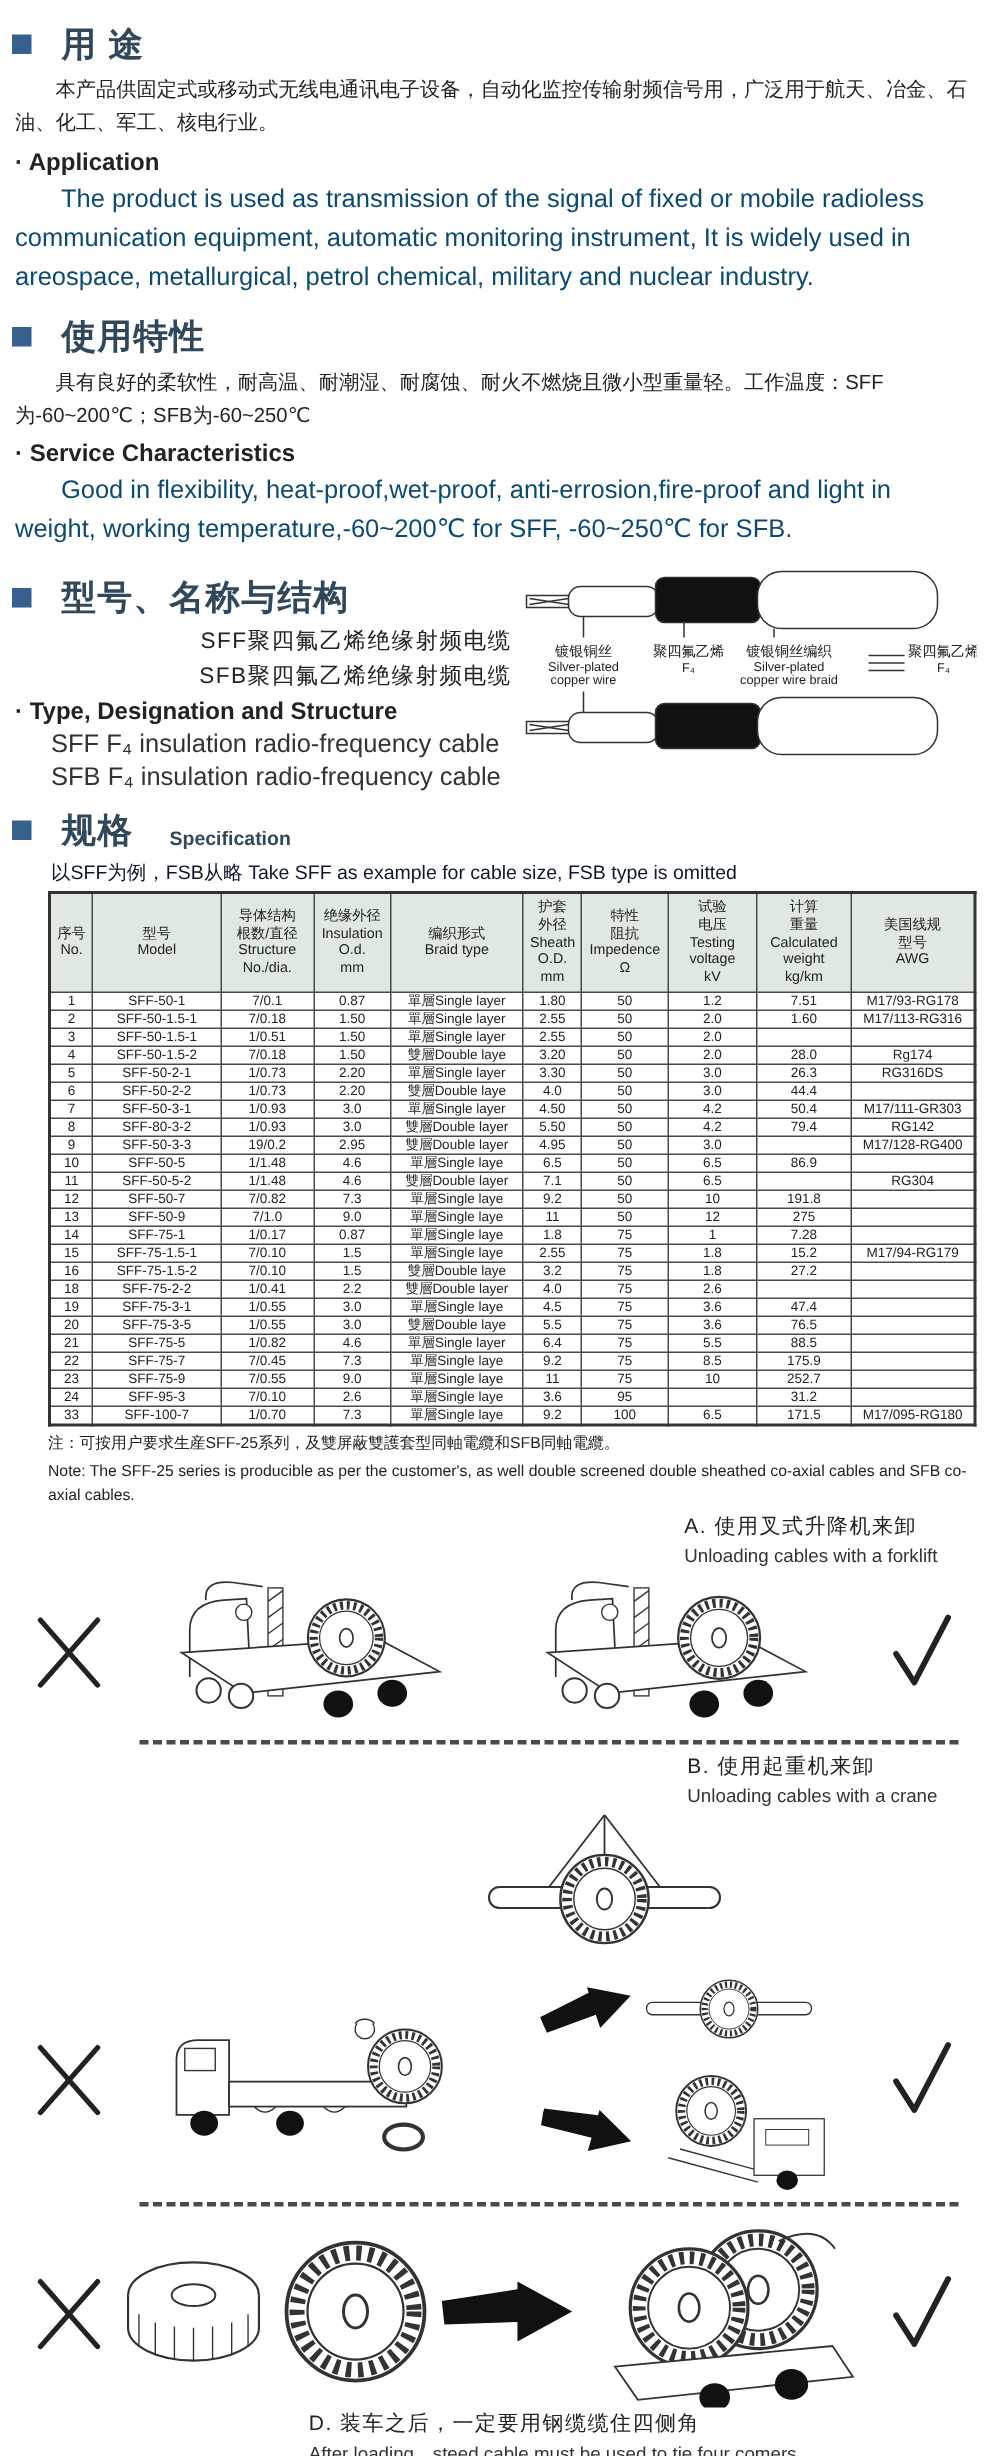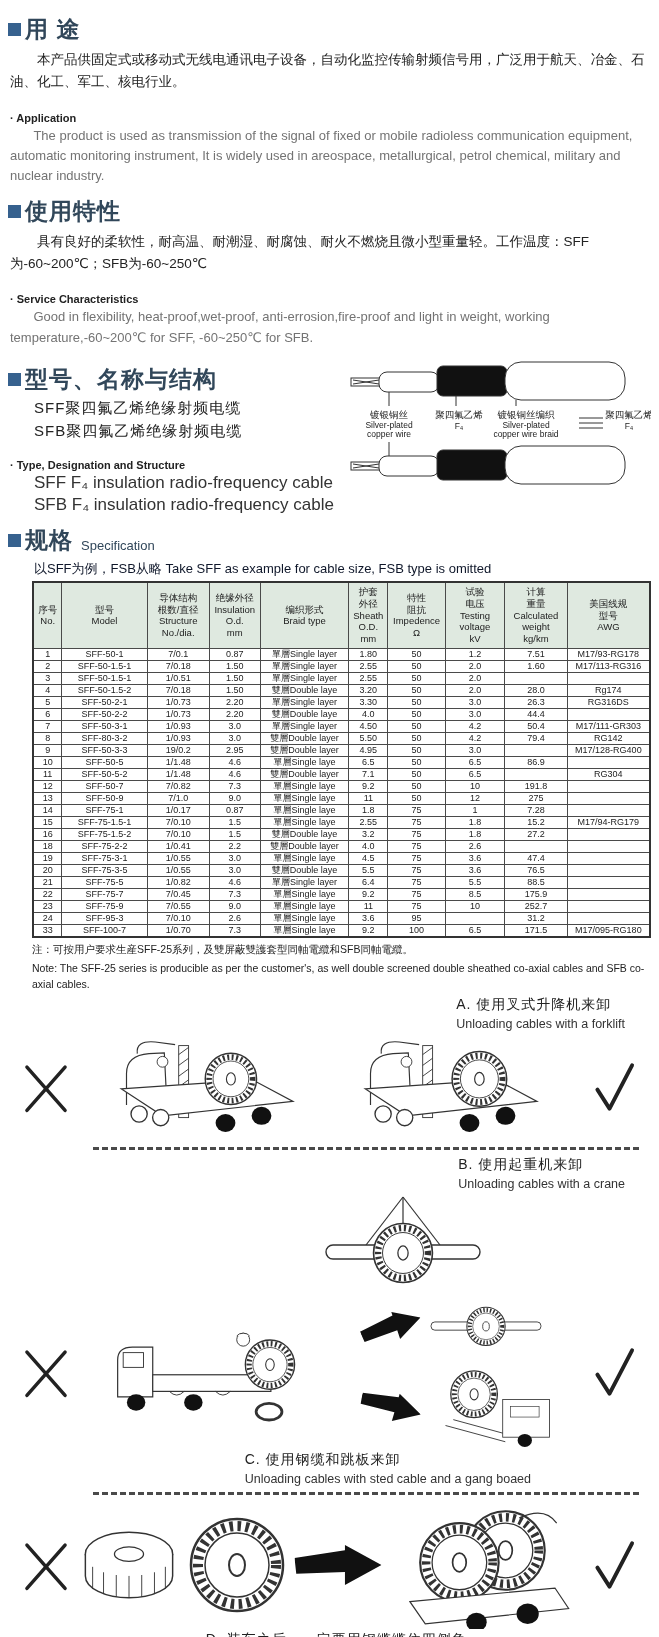--- a/index.html
+++ b/index.html
@@ -1,32 +1,32 @@
 <!DOCTYPE html>
 <html><head>
 <meta charset="utf-8">
 <style>
   html,body{margin:0;padding:0;background:#fff;}
   body{width:659px;font-family:"Liberation Sans","DejaVu Sans",sans-serif;color:#333;}
   .page{width:659px;min-height:1637px;padding:4px 8px 10px 8px;box-sizing:border-box;position:relative;}
 
   
-  .sec-head{display:flex;align-items:center;gap:4px;margin:10px 0 4px 0;}
+  .sec-head{display:flex;align-items:center;gap:20px;margin:10px 0 4px 0;}
   .sq{width:13px;height:13px;background:#36618e;flex:0 0 auto;}
   .sec-title{font-size:23px;font-weight:bold;color:#31475a;letter-spacing:1px;}
-  .sec-title-small{font-size:13px;font-weight:normal;color:#31475a;margin-left:4px;align-self:flex-end;padding-bottom:3px;}
+  .sec-title-small{font-size:13px;font-weight:bold;color:#31475a;margin-left:4px;align-self:flex-end;padding-bottom:3px;}
 
   .zh-para{font-size:13.5px;line-height:1.65;color:#222;text-indent:2em;margin:2px 6px 4px 2px;}
-  .en-sub{font-size:11px;font-weight:bold;color:#222;margin:18px 0 2px 2px;}
-  .en-para{font-size:13px;line-height:1.55;color:#737373;text-indent:1.8em;margin:2px 2px 6px 2px;}
+  .en-sub{font-size:16px;font-weight:bold;color:#222;margin:6px 0 2px 2px;}
+  .en-para{font-size:17px;line-height:1.55;color:#0c4a6e;text-indent:1.8em;margin:2px 2px 6px 2px;}
 
   
   .type-wrap{display:flex;}
   .type-left{flex:1 1 52%;}
-  .type-zh{font-size:15px;color:#222;margin:4px 0 2px 26px;letter-spacing:1px;}
+  .type-zh{font-size:15px;color:#222;margin:4px 0 2px 26px;letter-spacing:1px;text-align:right;}
   .type-en{font-size:17px;color:#333;margin:2px 0 0 26px;}
   .type-right{flex:1 1 48%;padding-top:6px;}
 
   
   .spec-intro{font-size:13px;color:#0f172a;margin:4px 0 3px 26px;}
   table.spec{border-collapse:collapse;table-layout:fixed;margin:2px 0 0 24px;border:2px solid #333;}
   .spec th,.spec td{border:1px solid #4a4a4a;text-align:center;padding:0;}
   .spec th{background:#dfe9e0;font-size:9.5px;font-weight:normal;line-height:1.25;white-space:pre-line;padding:3px 0;color:#222;}
   .spec td{font-size:9px;height:11px;line-height:1.1;white-space:nowrap;overflow:hidden;color:#222;}
   .spec col.c1{width:30px}.spec col.c2{width:88px}.spec col.c3{width:64px}.spec col.c4{width:52px}
@@ -600,25 +600,20 @@
           <rect x="118" y="55" width="72" height="58" fill="#fff" stroke="#333" stroke-width="1.3"></rect>
           <rect x="130" y="66" width="44" height="16" fill="#fff" stroke="#333"></rect>
           <ellipse cx="152" cy="118" rx="11" ry="10" fill="#111"></ellipse>
         </svg>
       </div>
     </div>
     <svg width="52" height="62" viewBox="0 0 60 70">
         <use href="#vmark"></use>
       </svg>
   </div>
-  <div class="g-caption g-caption-mid">
-    <div class="zh"><span>C.</span>
-      <span>使用钢缆和跳板来卸</span></div>
-    <div class="en">Unloading cables with sted cable and a gang boaed</div>
-  </div>
 
   <hr class="divider">
 
   <div class="g-row">
     <svg width="52" height="62" viewBox="0 0 60 70">
         <use href="#xmark"></use>
       </svg>
     <svg width="100" height="92" viewBox="0 0 110 100">
       <ellipse cx="55" cy="38" rx="48" ry="24" fill="#fff" stroke="#333" stroke-width="1.6"></ellipse>
       <path d="M7,38 L7,62 A48,24 0 0 0 103,62 L103,38" fill="#fff" stroke="#333" stroke-width="1.6"></path>

